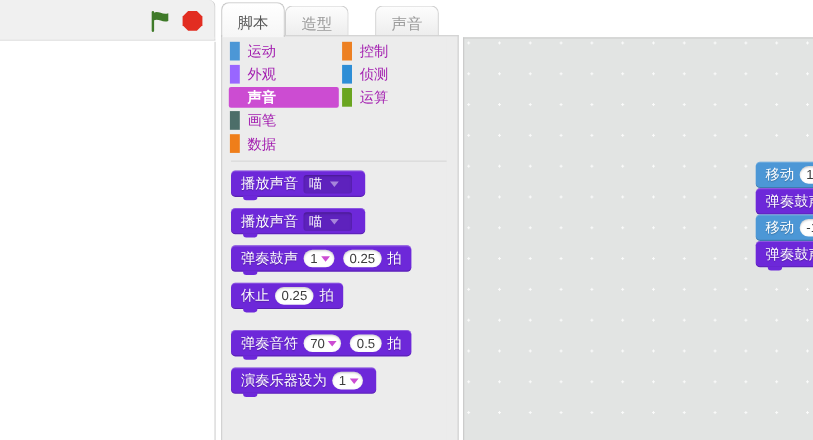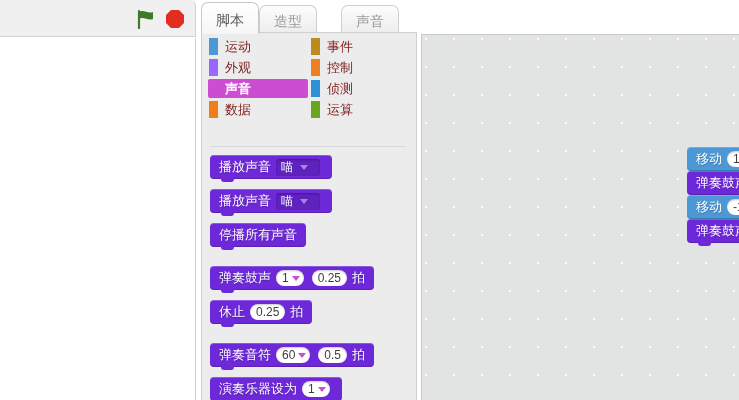--- a/index.html
+++ b/index.html
@@ -116,21 +116,21 @@
   .cat-col { position: absolute; top: 0; width: 100px; }
   #cat-col-left  { left: 6px; }
   #cat-col-right { left: 108px; }
   .cat-item {
     position: relative;
     height: 19px;
     margin-bottom: 2px;
     padding-left: 17px;
     font-size: 13px;
     line-height: 19px;
-    color: #7f1d1d;
+    color: #a21caf;
     cursor: pointer;
     white-space: nowrap;
   }
   .cat-item .swatch {
     position: absolute;
     left: 1px; top: 1px;
     width: 9px; height: 17px;
   }
   .cat-item.selected {
     color: #ffffff;
@@ -290,24 +290,24 @@
       <div class="tab" id="tab-sounds">声音</div>
     </div>
 
     <div id="palette-panel">
 
       <div id="category-grid">
         <div class="cat-col" id="cat-col-left">
             <div class="cat-item"><span class="swatch" style="background: rgb(76, 151, 214);"></span><span>运动</span></div>
             <div class="cat-item"><span class="swatch" style="background: rgb(153, 102, 255);"></span><span>外观</span></div>
             <div class="cat-item selected" style="background: rgb(204, 76, 210);"><span class="swatch" style="background: rgb(204, 76, 210);"></span><span>声音</span></div>
+            <div class="cat-item"><span class="swatch" style="background: rgb(76, 110, 105);"></span><span>画笔</span></div>
             <div class="cat-item"><span class="swatch" style="background: rgb(239, 126, 26);"></span><span>数据</span></div>
           </div>
         <div class="cat-col" id="cat-col-right">
-            <div class="cat-item"><span class="swatch" style="background: rgb(187, 139, 34);"></span><span>事件</span></div>
             <div class="cat-item"><span class="swatch" style="background: rgb(237, 128, 34);"></span><span>控制</span></div>
             <div class="cat-item"><span class="swatch" style="background: rgb(46, 142, 214);"></span><span>侦测</span></div>
             <div class="cat-item"><span class="swatch" style="background: rgb(106, 165, 32);"></span><span>运算</span></div>
           </div>
       </div>
 
       <div id="palette-divider"></div>
 
       <div id="palette-blocks">
           <div class="palette-row"><div class="block sound">
@@ -316,42 +316,39 @@
                 <span>喵</span>
                 <span class="arrow"></span>
               </span>
             </div></div>
           <div class="palette-row"><div class="block sound">
               <span class="lbl">播放声音</span>
               <span class="field text-drop">
                 <span>喵</span>
                 <span class="arrow"></span>
               </span>
-            </div></div>
-          <div class="palette-row gap"><div class="block sound">
-              <span class="lbl">停播所有声音</span>
             </div></div>
           <div class="palette-row"><div class="block sound">
               <span class="lbl">弹奏鼓声</span>
               <span class="field num drop">
                 <span>1</span>
                 <span class="arrow"></span>
               </span>
               <span class="field num">0.25</span>
               <span class="lbl">拍</span>
             </div></div>
           <div class="palette-row gap"><div class="block sound">
               <span class="lbl">休止</span>
               <span class="field num">0.25</span>
               <span class="lbl">拍</span>
             </div></div>
           <div class="palette-row"><div class="block sound">
               <span class="lbl">弹奏音符</span>
               <span class="field num drop">
-                <span>60</span>
+                <span>70</span>
                 <span class="arrow"></span>
               </span>
               <span class="field num">0.5</span>
               <span class="lbl">拍</span>
             </div></div>
           <div class="palette-row"><div class="block sound">
               <span class="lbl">演奏乐器设为</span>
               <span class="field num drop">
                 <span>1</span>
                 <span class="arrow"></span>

